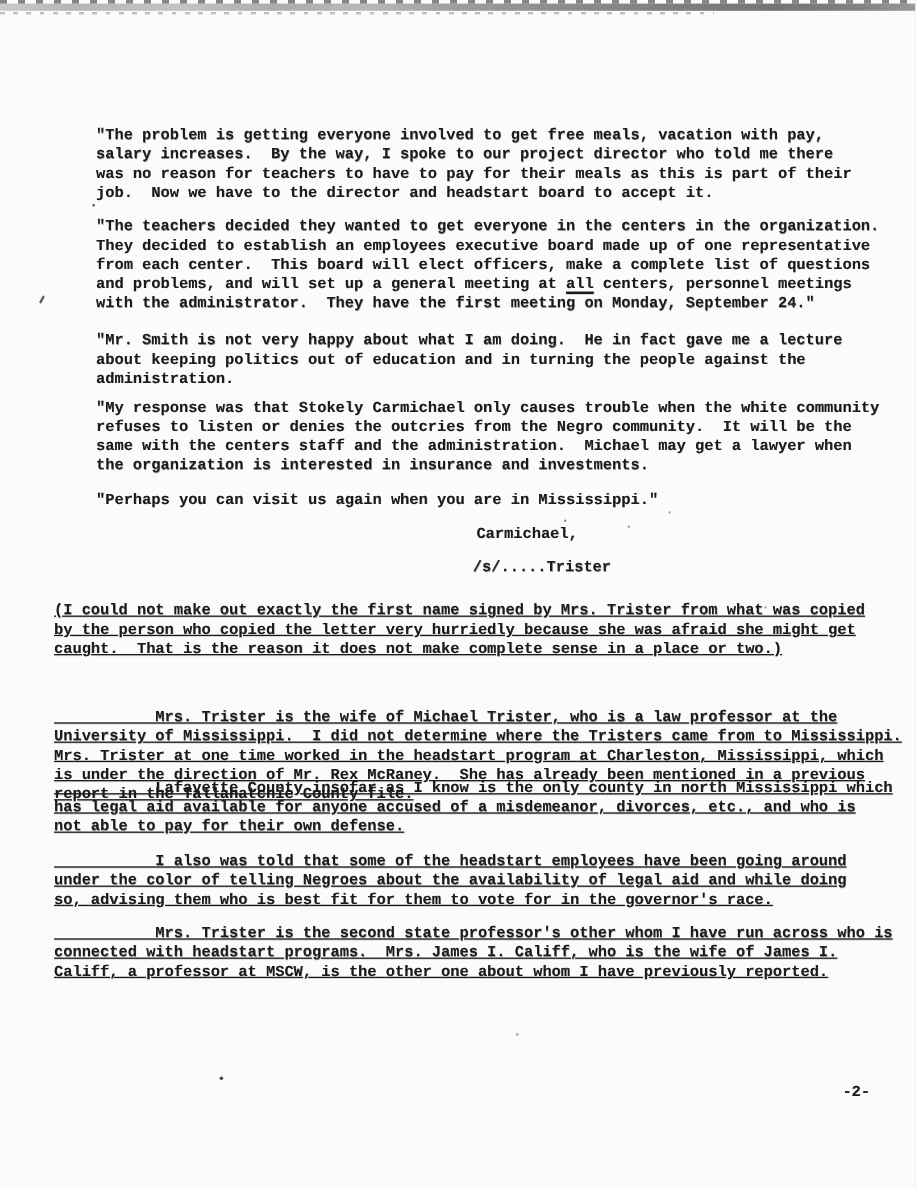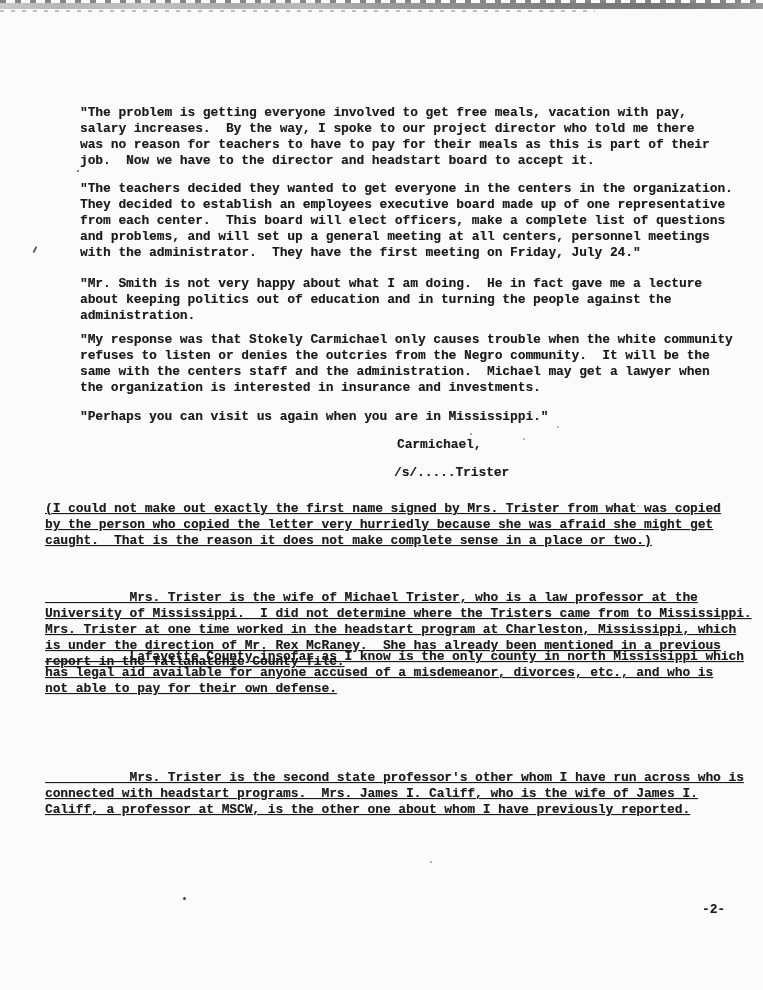--- a/index.html
+++ b/index.html
@@ -17,20 +17,21 @@
   .para{
     position:absolute;
     white-space:pre;
     text-shadow:0.3px 0.3px 0.3px rgba(25,25,25,0.45);
   }
   .quoted{left:80px;}
   .wide{left:45px;text-decoration:underline;}
   .closing{left:397px;top:437px;}
   .signature{left:394px;top:465px;}
   .u{
+    text-decoration:underline;
     text-decoration-thickness:1.5px;
     text-underline-offset:3px;
   }
   .page-number{left:702px;top:902px;}
   .scan-edge{
     position:absolute;top:0;left:0;width:763px;height:13px;
     background:
       repeating-linear-gradient(90deg, rgba(70,70,70,.65) 0 6px, rgba(0,0,0,0) 6px 15px) 0 0/100% 3px no-repeat,
       linear-gradient(90deg,#cacaca 0%,#b6b6b6 8%,#c3c3c3 20%,#acacac 30%,#b9b9b9 40%,#9d9d9d 50%,#8e8e8e 60%,#808080 72%,#747474 85%,#828282 94%,#9a9a9a 100%) 0 3px/100% 6px no-repeat,
       repeating-linear-gradient(90deg, rgba(100,100,100,.4) 0 4px, rgba(0,0,0,0) 4px 11px) 0 10px/78% 2px no-repeat;
@@ -54,21 +55,21 @@
 
   <div class="para quoted" style="top:105px">"The problem is getting everyone involved to get free meals, vacation with pay,
 salary increases.  By the way, I spoke to our project director who told me there
 was no reason for teachers to have to pay for their meals as this is part of their
 job.  Now we have to the director and headstart board to accept it.</div>
 
   <div class="para quoted" style="top:181px"><span>"The teachers decided they wanted to get everyone in the centers in the organization.
 They decided to establish an employees executive board made up of one representative
 from each center.  This board will elect officers, make a complete list of questions
 and problems, and will set up a general meeting at </span><span class="u">all</span><span> centers, personnel meetings
-with the administrator.  They have the first meeting on Friday, July 24."</span></div>
+with the administrator.  They have the first meeting on Monday, September 24."</span></div>
 
   <div class="para quoted" style="top:276px">"Mr. Smith is not very happy about what I am doing.  He in fact gave me a lecture
 about keeping politics out of education and in turning the people against the
 administration.</div>
 
   <div class="para quoted" style="top:332px">"My response was that Stokely Carmichael only causes trouble when the white community
 refuses to listen or denies the outcries from the Negro community.  It will be the
 same with the centers staff and the administration.  Michael may get a lawyer when
 the organization is interested in insurance and investments.</div>
 
@@ -85,20 +86,23 @@
   <div class="para wide" style="top:590px">           Mrs. Trister is the wife of Michael Trister, who is a law professor at the
 University of Mississippi.  I did not determine where the Tristers came from to Mississippi.
 Mrs. Trister at one time worked in the headstart program at Charleston, Mississippi, which
 is under the direction of Mr. Rex McRaney.  She has already been mentioned in a previous
 report in the Tallahatchie County file.</div>
 
   <div class="para wide" style="top:649px">           Lafayette County insofar as I know is the only county in north Mississippi which
 has legal aid available for anyone accused of a misdemeanor, divorces, etc., and who is
 not able to pay for their own defense.</div>
 
+  <div class="para wide" style="top:710px">           I also was told that some of the headstart employees have been going around
+under the color of telling Negroes about the availability of legal aid and while doing
+so, advising them who is best fit for them to vote for in the governor's race.</div>
 
   <div class="para wide" style="top:770px">           Mrs. Trister is the second state professor's other whom I have run across who is
 connected with headstart programs.  Mrs. James I. Califf, who is the wife of James I.
 Califf, a professor at MSCW, is the other one about whom I have previously reported.</div>
 
   <div class="para page-number">-2-</div>
 
   <div class="speck sp-a"></div>
   <div class="speck sp-b"></div>
   <div class="speck sp-c"></div>

